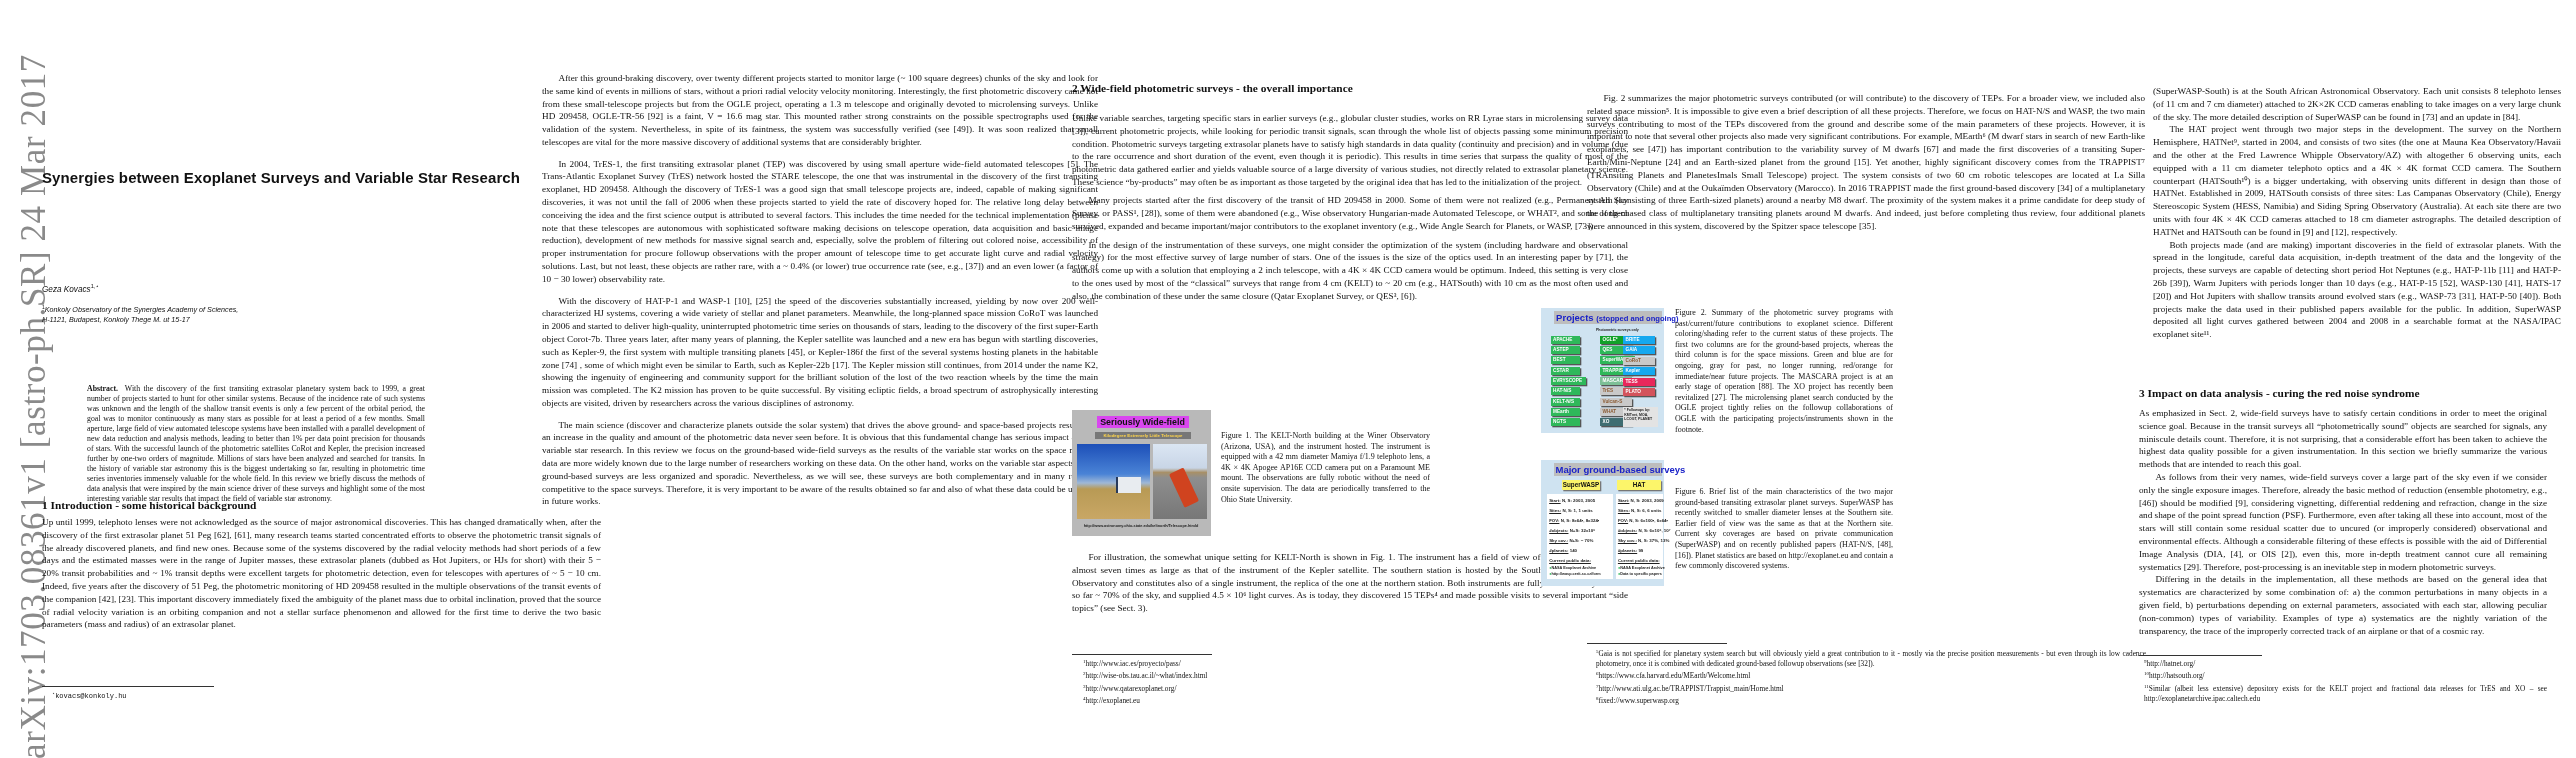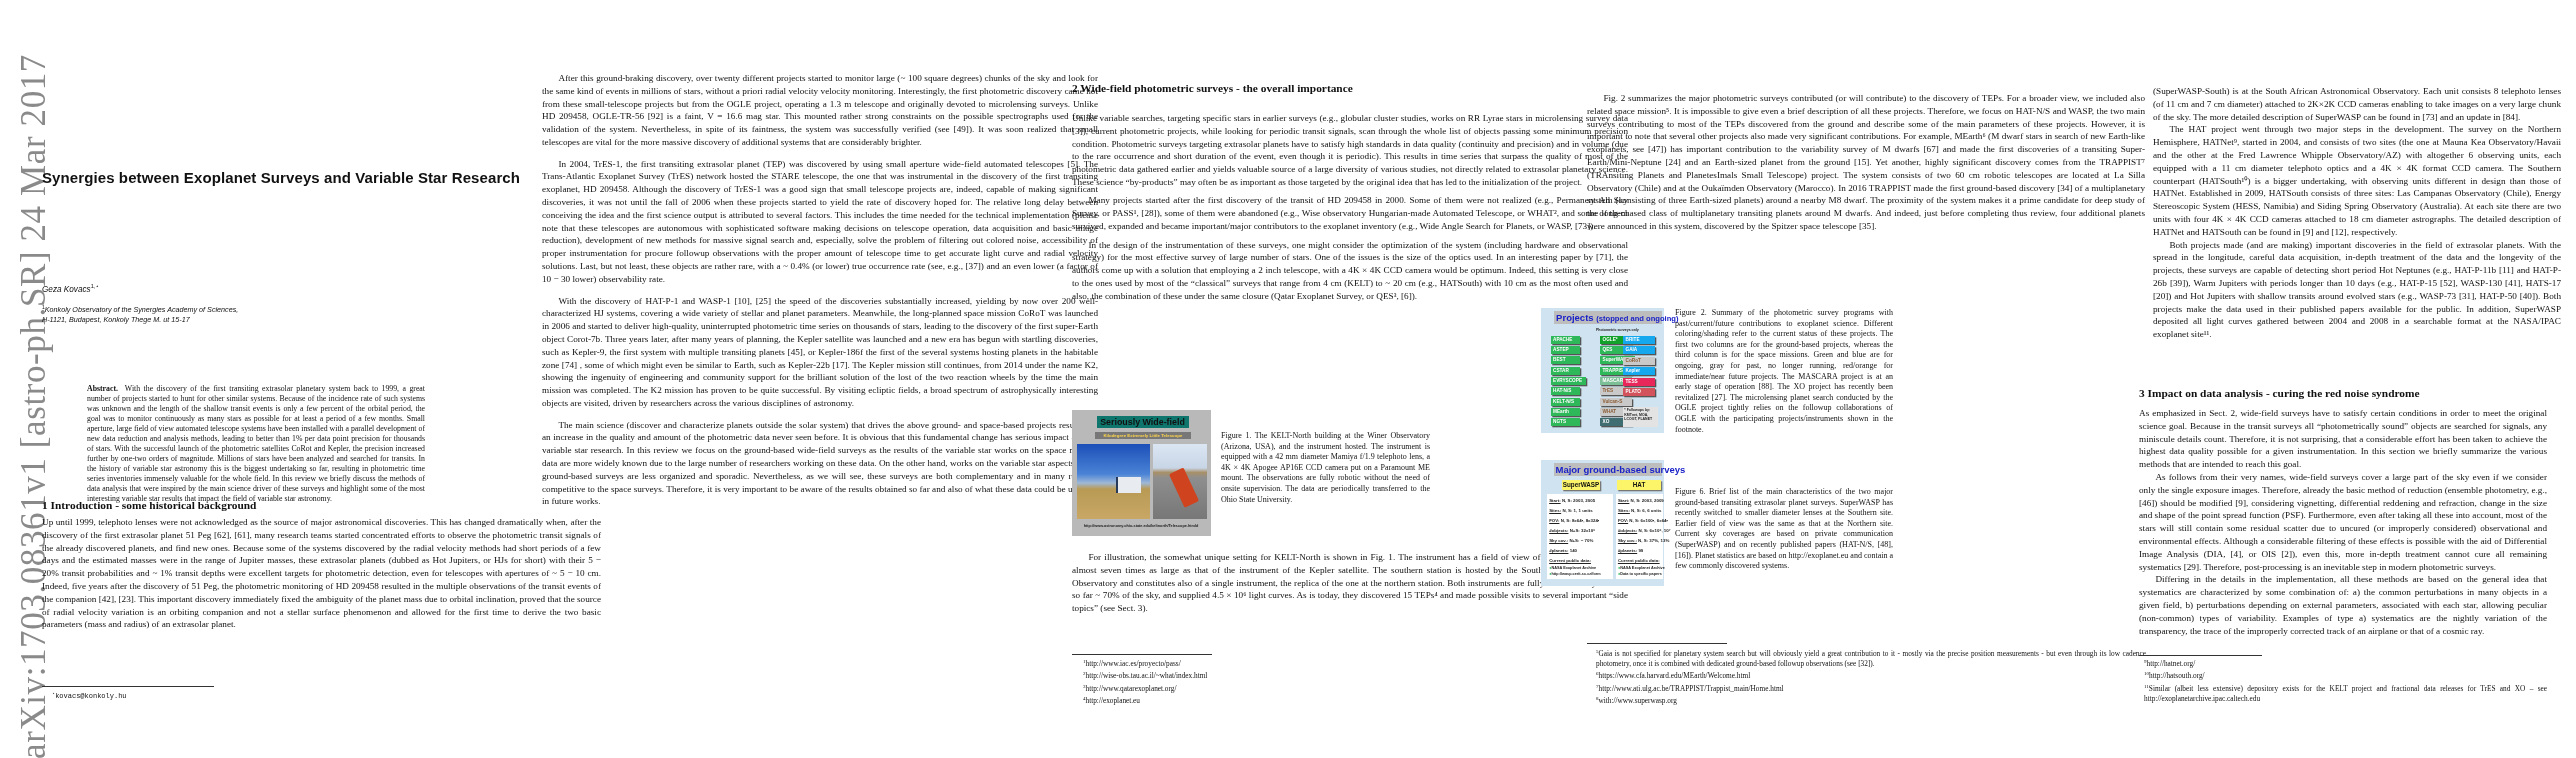--- a/index.html
+++ b/index.html
@@ -22,21 +22,21 @@
   .abstract b { font-weight:bold; }
   .section-h { position:absolute; font-family:Liberation Serif, serif; font-weight:bold; font-size:11.4px; white-space:nowrap; }
   .fn-rule { position:absolute; height:0.6px; background:#333; }
   .footnotes { position:absolute; font-size:7.3px; line-height:10px; }
   .footnotes .mono { font-family:"Liberation Mono", monospace; font-size:7px; }
   .footnotes sup { font-size:5px; }
   .fig-caption { position:absolute; font-size:8px; line-height:10.6px; text-align:justify; }
   .fig-caption b { font-weight:bold; }
   
   .fig1 { position:absolute; left:21.5px; top:410px; width:139px; height:126px; background:#b9b9b9; }
-  .fig1 .ftitle { position:absolute; left:25px; top:5.7px; width:92px; height:12.6px; background:#0f766e;
+  .fig1 .ftitle { position:absolute; left:25px; top:5.7px; width:92px; height:12.6px; background:#d946ef;
                   font-family:"Liberation Sans", sans-serif; font-weight:bold; font-size:8.9px; text-align:center; line-height:12.6px; color:#111; }
   .fig1 .fsub { position:absolute; left:23.4px; top:22px; width:96px; height:7px; background:#777;
                 font-family:"Liberation Sans", sans-serif; font-size:4.4px; line-height:7px; text-align:center; color:#ffd54a; font-weight:bold; }
   .fig1 .photo1 { position:absolute; left:5px; top:34px; width:73px; height:75px;
                   background:linear-gradient(#1d4fb8 0%, #4a83d6 40%, #9fb8d6 52%, #b89a55 60%, #c9a765 100%); }
   .fig1 .photo1 .bld { position:absolute; left:39px; top:33px; width:23px; height:16.4px; background:#e8ecf0; border-left:2.5px solid #283a5a; }
   .fig1 .photo2 { position:absolute; left:81px; top:34px; width:54px; height:75px;
                   background:linear-gradient(#dbe6f3 0%, #c8d5e6 32%, #a89068 38%, #8e8e8e 45%, #777 100%); }
   .fig1 .photo2 .scope { position:absolute; left:23px; top:25px; width:16.4px; height:37px; background:#d0431f; transform:rotate(-25deg); border-radius:1.9px; }
   .fig1 .furl { position:absolute; left:0; width:139px; top:114px; font-family:"Liberation Sans", sans-serif; font-size:3.8px; text-align:center; color:#222; font-weight:bold; }
@@ -232,21 +232,21 @@
       <span>Brief list of the main characteristics of the two major ground-based transiting extrasolar planet surveys. SuperWASP has recently switched to smaller diameter lenses at the Southern site. Earlier field of view was the same as that at the Northern site. Current sky coverages are based on private communication (SuperWASP) and on recently published papers (HAT-N/S, [48], [16]). Planet statistics are based on http://exoplanet.eu and contain a few commonly discovered systems.</span>
     </div>
   </div>
 
 
   <div class="fn-rule" style="left:-345px; top:643px; width:140px;"></div>
   <div class="footnotes" style="left:-336px; top:647px; width:550px; text-align:justify;">
     <div><sup>5</sup><span>Gaia is not specified for planetary system search but will obviously yield a great contribution to it - mostly via the precise position measurements - but even through its low cadence photometry, once it is combined with dedicated ground-based followup observations (see [32]).</span></div>
     <div><sup>6</sup><span>https://www.cfa.harvard.edu/MEarth/Welcome.html</span></div>
     <div><sup>7</sup><span>http://www.ati.ulg.ac.be/TRAPPIST/Trappist_main/Home.html</span></div>
-    <div><sup>8</sup><span>with://www.superwasp.org</span></div>
+    <div><sup>8</sup><span>fixed://www.superwasp.org</span></div>
   </div>
 
   <div class="col body-text" style="left:207px; top:85px; width:408px;margin-left:14px;">
     <p style="margin-bottom:0;">(SuperWASP-South) is at the South African Astronomical Observatory. Each unit consists 8 telephoto lenses (of 11 cm and 7 cm diameter) attached to 2K×2K CCD cameras enabling to take images on a very large chunk of the sky. The more detailed description of SuperWASP can be found in [73] and an update in [84].</p>
     <p class="ind" style="margin-bottom:0;">The HAT project went through two major steps in the development. The survey on the Northern Hemisphere, HATNet⁹, started in 2004, and consists of two sites (the one at Mauna Kea Observatory/Havaii and the other at the Fred Lawrence Whipple Observatory/AZ) with altogether 6 observing units, each equipped with a 11 cm diameter telephoto optics and a 4K × 4K format CCD camera. The Southern counterpart (HATSouth¹⁰) is a bigger undertaking, with observing units different in design than those of HATNet. Established in 2009, HATSouth consists of three sites: Las Campanas Observatory (Chile), Energy Stereoscopic System (HESS, Namibia) and Siding Spring Observatory (Australia). At each site there are two units with four 4K × 4K CCD cameras attached to 18 cm diameter astrographs. The detailed description of HATNet and HATSouth can be found in [9] and [12], respectively.</p>
     <p class="ind">Both projects made (and are making) important discoveries in the field of extrasolar planets. With the spread in the longitude, careful data acquisition, in-depth treatment of the data and the longevity of the projects, these surveys are capable of detecting short period Hot Neptunes (e.g., HAT-P-11b [11] and HAT-P-26b [39]), Warm Jupiters with periods longer than 10 days (e.g., HAT-P-15 [52], WASP-130 [41], HATS-17 [20]) and Hot Jupiters with shallow transits around evolved stars (e.g., WASP-73 [31], HAT-P-50 [40]). Both projects make the data used in their published papers available for the public. In addition, SuperWASP deposited all light curves gathered between 2004 and 2008 in a searchable format at the NASA/IPAC exoplanet site¹¹.</p>
   </div>
 
   <div class="section-h" style="left:207px; top:387px;">3  Impact on data analysis - curing the red noise syndrome</div>
   <div class="col body-text" style="left:207px; top:407px; width:408px;">

